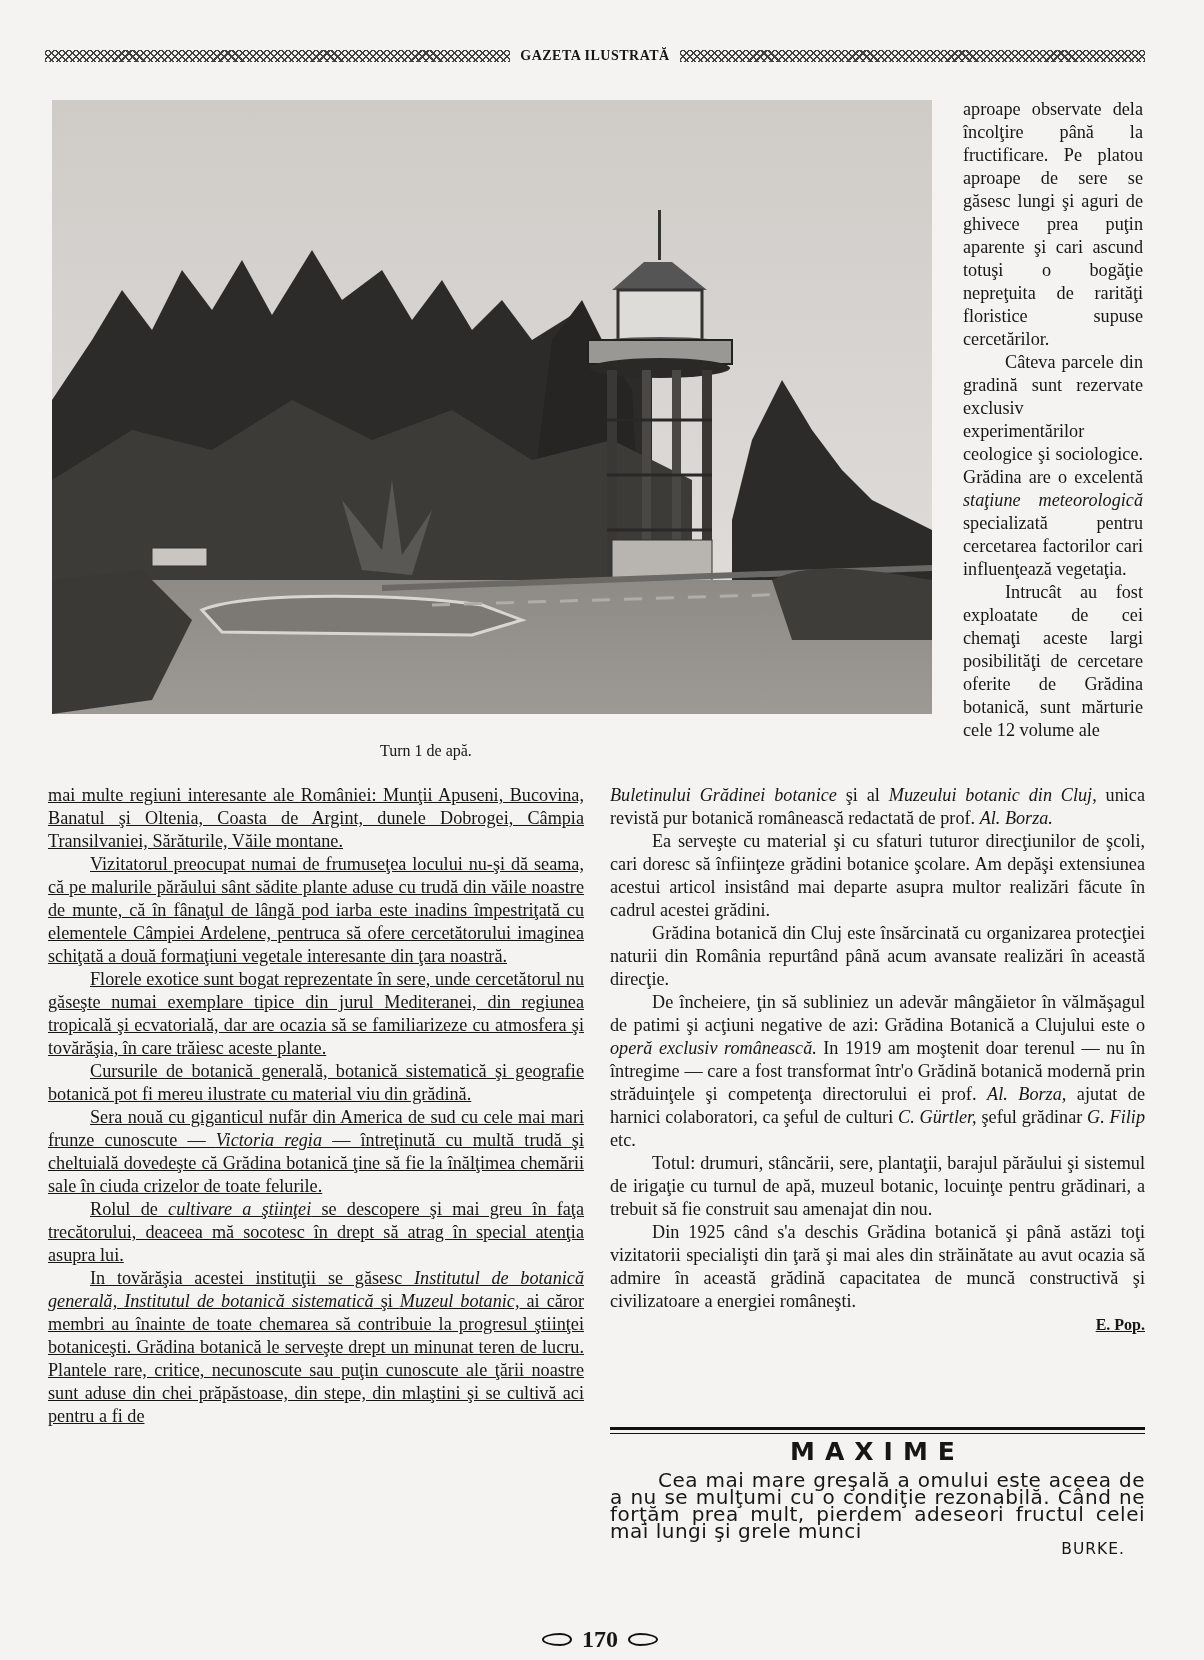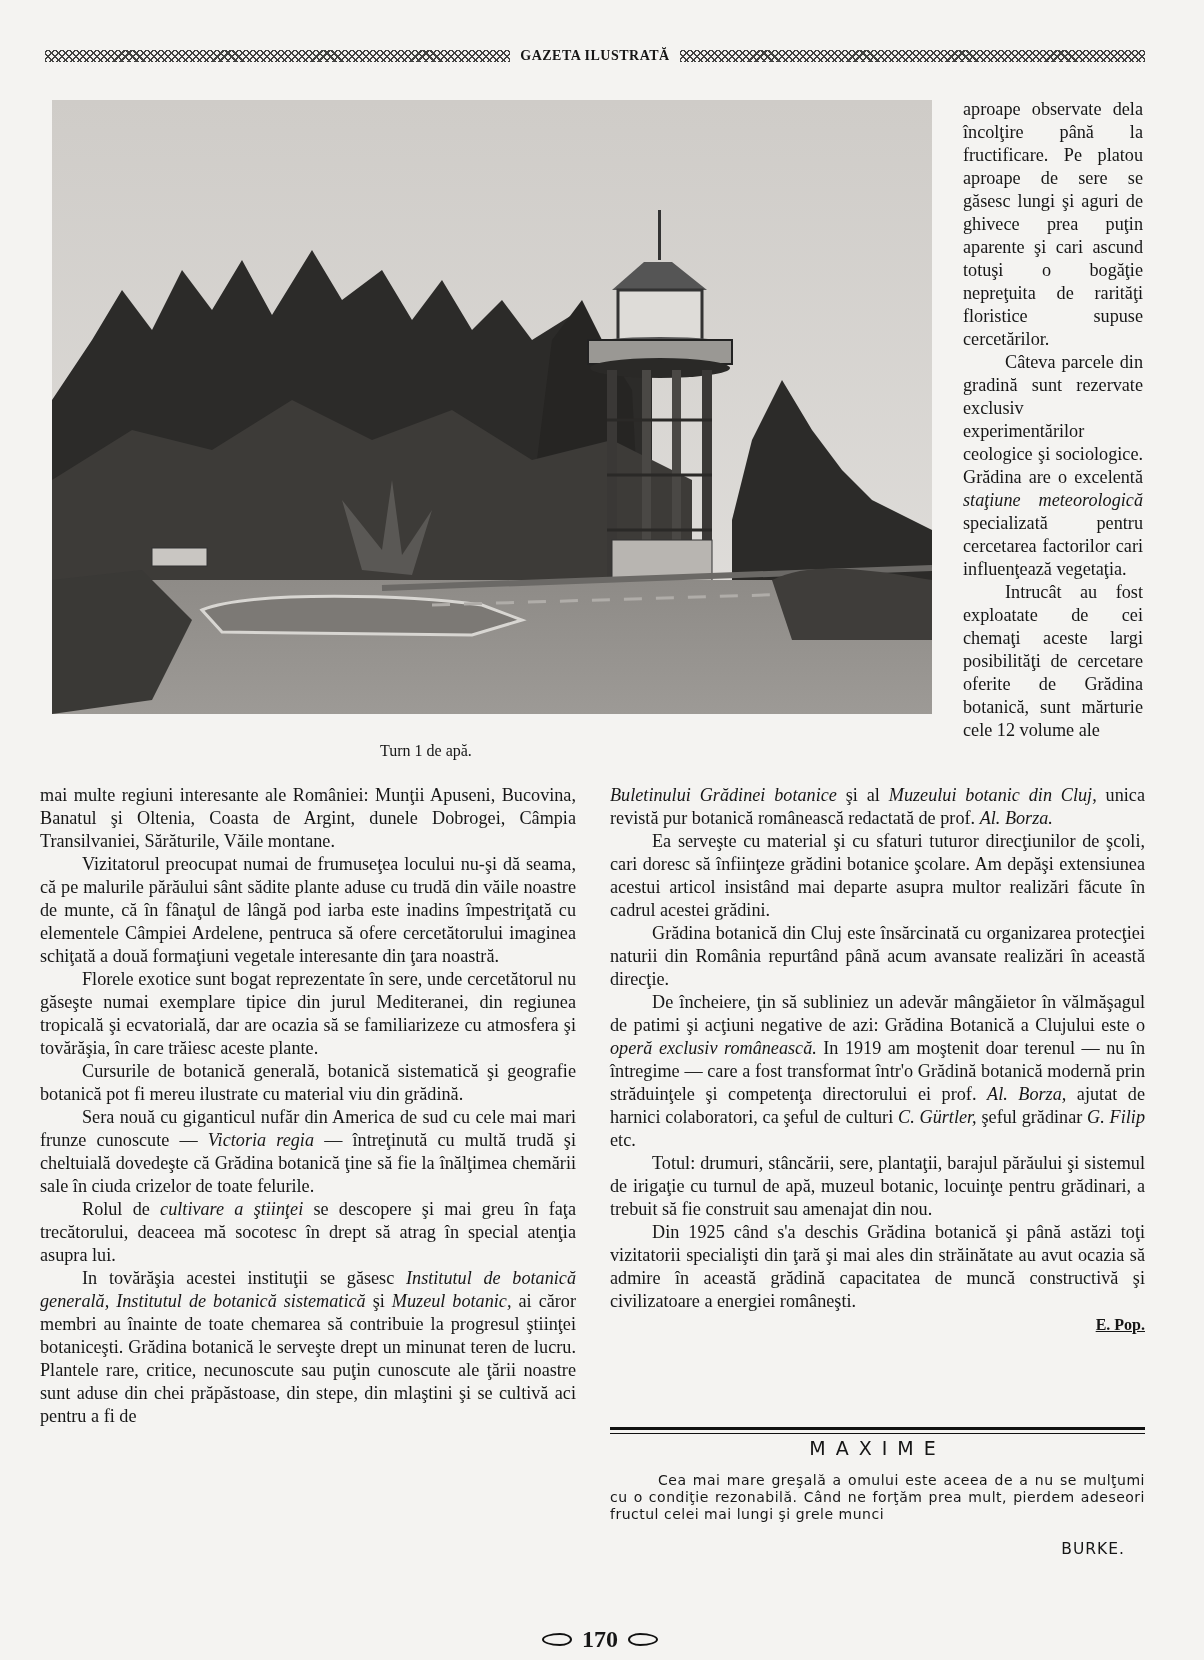--- a/index.html
+++ b/index.html
@@ -10,30 +10,30 @@
         repeating-linear-gradient(45deg,#222 0 1.5px,transparent 1.5px 5px),
         repeating-linear-gradient(-45deg,#222 0 1.5px,transparent 1.5px 5px);opacity:.85;}
   .masthead{font-weight:bold;font-size:14px;letter-spacing:.5px;white-space:nowrap;}
   .photo{position:absolute;left:52px;top:100px;width:880px;height:614px;overflow:hidden;background:#bfbcb8;}
   .photo svg{display:block;}
   .caption{position:absolute;left:380px;top:742px;font-size:16px;}
   .col{position:absolute;font-size:18.2px;line-height:23px;text-align:justify;}
   .col p{margin:0;}
   .col p.ind{text-indent:42px;}
   .right-top{left:963px;top:98px;width:180px;}
-  .left{left:40px;top:784px;width:536px;}
+  .left{left:48px;top:784px;width:536px;text-decoration:underline;}
   .right{left:610px;top:784px;width:535px;}
   i{font-style:italic;}
   .sig{text-align:right;font-weight:bold;font-size:16px;margin-top:4px;text-decoration:underline;}
   .rule{position:absolute;left:610px;top:1427px;width:535px;border-top:3px solid #111;}
   .rule2{position:absolute;left:610px;top:1433px;width:535px;border-top:1px solid #111;}
   .maxtitle{position:absolute;left:610px;top:1437px;width:535px;text-align:center;
-            font-family:"DejaVu Sans","Liberation Sans",sans-serif;font-size:19px;letter-spacing:10px;font-weight:400;}
+            font-family:"DejaVu Sans","Liberation Sans",sans-serif;font-size:25px;letter-spacing:10px;font-weight:700;}
   .maxbody{position:absolute;left:610px;top:1472px;width:535px;font-family:"DejaVu Sans","Liberation Sans",sans-serif;
-           font-size:14px;line-height:17px;text-align:justify;letter-spacing:.5px;}
+           font-size:20px;line-height:17px;text-align:justify;letter-spacing:.5px;}
   .maxbody p{margin:0;text-indent:48px;}
   .maxauthor{position:absolute;left:1000px;top:1540px;width:125px;text-align:right;font-family:"DejaVu Sans","Liberation Sans",sans-serif;font-size:15.5px;letter-spacing:1px;}
   .folio{position:absolute;left:525px;top:1587px;width:150px;display:flex;align-items:center;justify-content:center;gap:10px;font-weight:bold;font-size:24px;margin-top:39px;}
   .leaf{width:26px;height:9px;border:2px solid #111;border-radius:50% 50% 50% 50%/50%;}
   .leaf.l{border-radius:60% 40% 40% 60%/50%;}
   .leaf.r{border-radius:40% 60% 60% 40%/50%;}
 </style>
 </head>
 <body>
 

